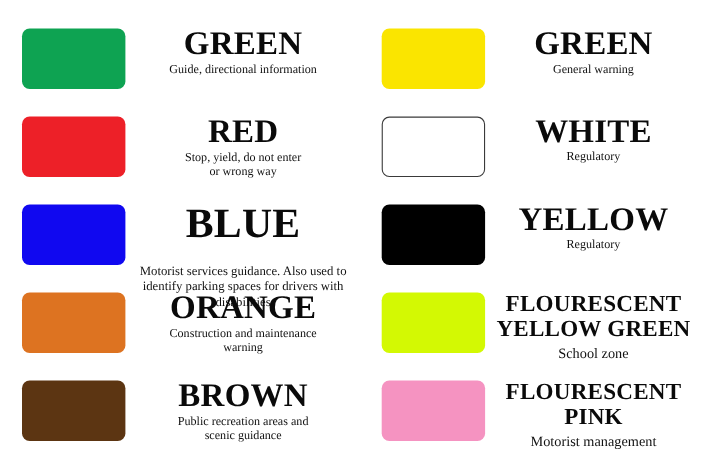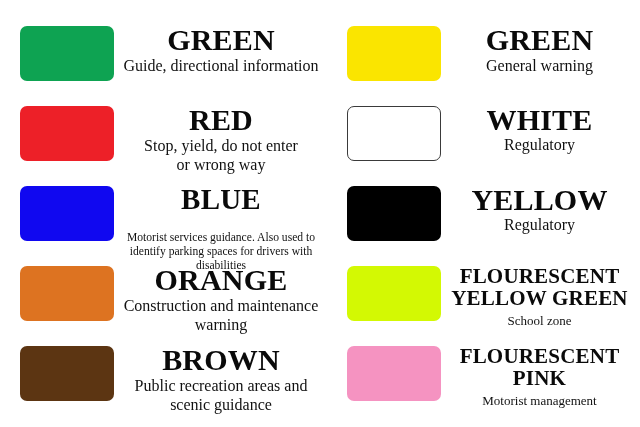--- a/index.html
+++ b/index.html
@@ -62,29 +62,29 @@
 
   .color-name {
     font-weight: bold;
     font-size: 30px;
     line-height: 0.98;
     letter-spacing: 0.2px;
     color: #0a0a0a;
     white-space: pre-line;
   }
   .color-desc {
-    font-size: 16px;
+    font-size: 11px;
     line-height: 1.18;
     color: #111111;
     margin-top: 3px;
     white-space: pre-line;
   }
 
   
-  .row-blue .color-name { font-size: 29px; }
+  .row-blue .color-name { font-size: 38px; }
   .row-blue .color-desc { font-size: 11.6px; line-height: 1.2; margin-top: 18px; }
 
   .row-fyg .color-name { font-size: 21px; line-height: 1.06; font-weight: bold; }
   .row-fyg .color-desc { font-size: 13px; margin-top: 3px; }
 
   .row-fpink .color-name { font-size: 21px; line-height: 1.06; font-weight: bold; }
   .row-fpink .color-desc { font-size: 13px; margin-top: 3px; }
 
   .row-white .color-desc,
   .row-black .color-desc { margin-top: 2px; }

